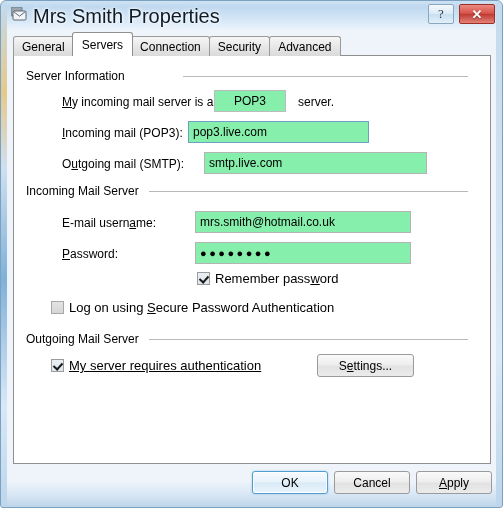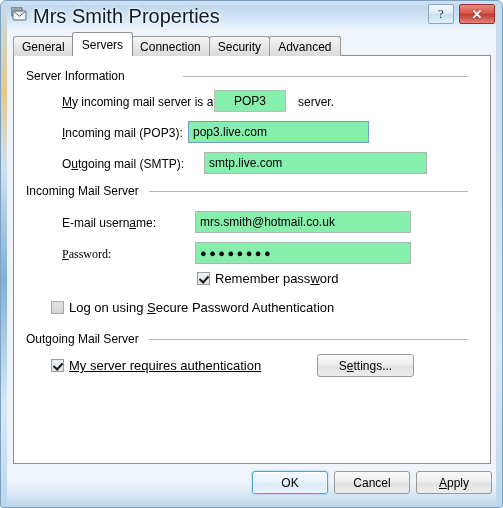--- a/index.html
+++ b/index.html
@@ -341,21 +341,21 @@
         <span class="group-rule"></span>
       </div>
 
       <div class="row-label" style="left:48px; top:160px;">
         <span>E-mail usern</span><span class="ul">a</span><span>me:</span>
       </div>
       <div class="textbox" style="left:181px; top:155px; width:216px;">
         <span>mrs.smith@hotmail.co.uk</span>
       </div>
 
-      <div class="row-label" style="left:48px; top:191px;font-family:Liberation Serif, serif;">
+      <div class="row-label" style="left:48px; top:191px;">
         <span class="ul">P</span><span>assword:</span>
       </div>
       <div class="textbox" style="left:181px; top:186px; width:216px;">
         <span class="pw-dots">●●●●●●●●</span>
       </div>
 
       <div class="cbrow" style="left:183px; top:215px;">
         <span class="cbox checked"></span>
         <span class="cblabel"><span>Remember pass</span><span class="ul">w</span><span>ord</span></span>
       </div>

